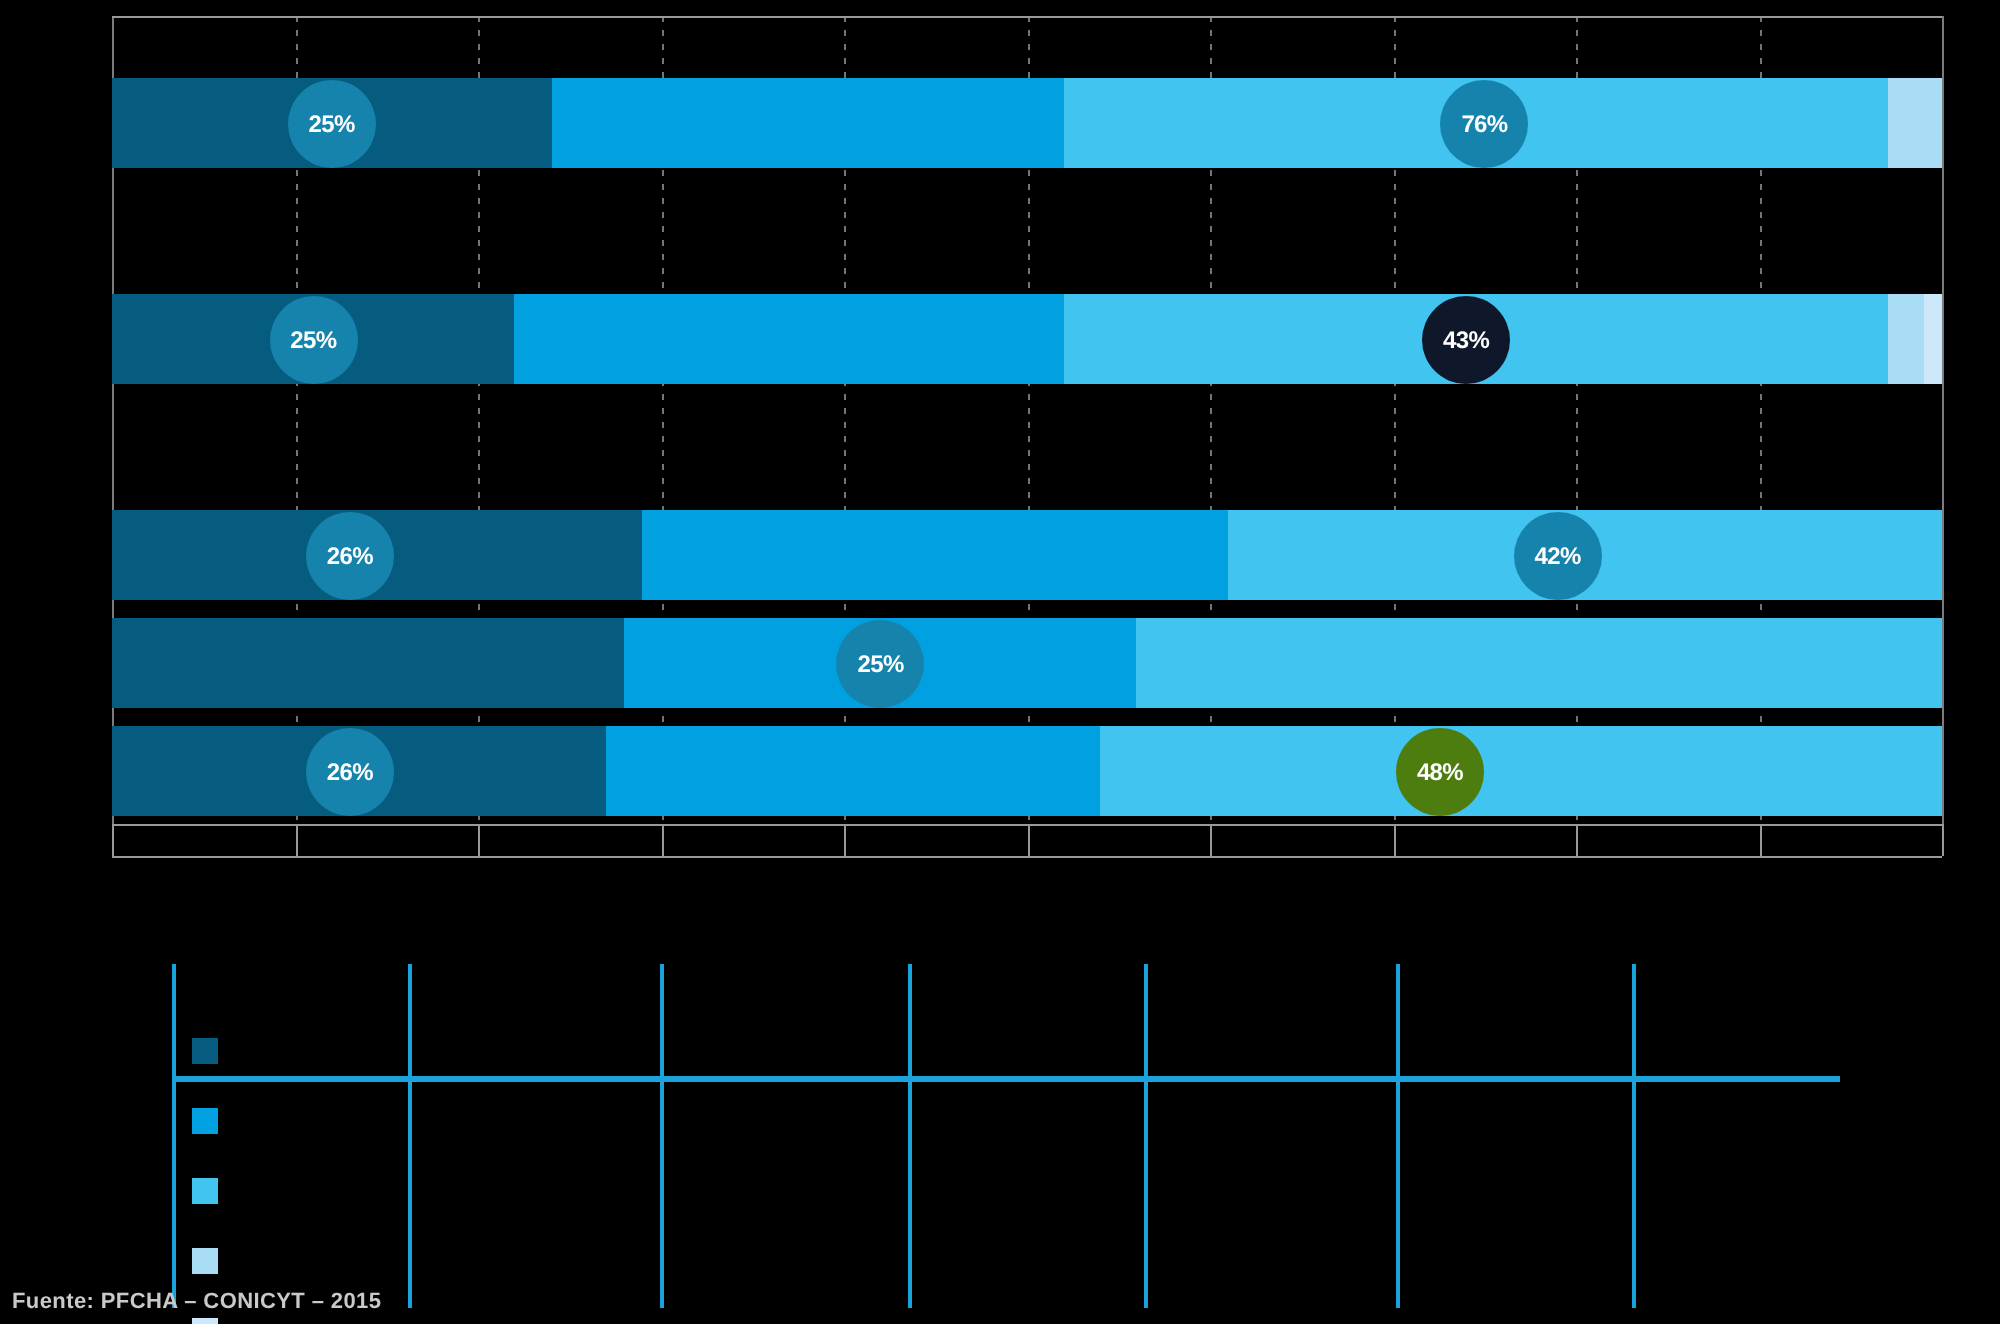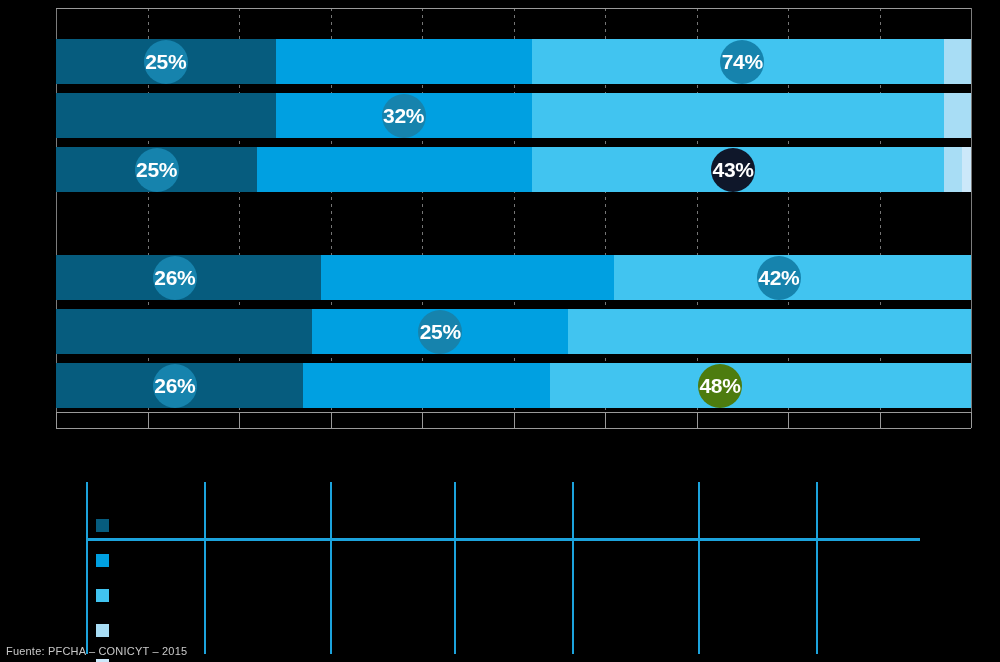--- a/index.html
+++ b/index.html
@@ -30,41 +30,41 @@
   .bar-row{position:absolute;left:0;height:45px;width:100%;}
   .seg{position:absolute;top:0;height:45px;}
   .seg.s1{background:#065C7E;}
   .seg.s2{background:#00A0E1;}
   .seg.s3{background:#41C4F0;}
   .seg.s4{background:#A8DDF5;}
   .seg.s5{background:#CCE8FA;}
 
   .bubble{position:absolute;top:50%;transform:translate(-50%,-50%);
     width:44px;height:44px;border-radius:50%;background:#1683AD;
-    color:#ffffff;font-size:21px;font-weight:bold;
+    color:#ffffff;font-size:12px;font-weight:bold;
     display:flex;align-items:center;justify-content:center;
     letter-spacing:-.3px;}
 
   .cat-label{position:absolute;right:100%;margin-right:8px;top:50%;
     transform:translateY(-50%);color:#000000;font-size:12px;
     white-space:nowrap;text-align:right;width:300px;}
 
   
   .lower{position:absolute;left:0;top:430px;width:1000px;height:210px;}
   .table-grid{position:absolute;left:86px;top:52px;width:834px;height:172px;}
   .tbl-hline{position:absolute;left:0;top:56px;width:834px;height:3px;background:#1CA3DC;}
   .tbl-vline{position:absolute;top:0;height:172px;width:2px;background:#1CA3DC;}
 
   .legend{position:absolute;left:96px;top:514px;width:420px;}
   .legend-item{position:relative;height:23px;margin-bottom:12px;display:flex;align-items:center;}
   .swatch{width:13px;height:13px;flex:none;margin-right:10px;}
   .legend-label{color:#000000;font-size:12px;white-space:nowrap;}
 
   .footer{position:absolute;left:6px;top:645px;color:#c9c9c9;
-    font-size:11px;font-weight:normal;letter-spacing:.2px;}
+    font-size:11px;font-weight:bold;letter-spacing:.2px;}
 
   .axis-tick-label{position:absolute;top:424px;transform:translateX(-50%);
     color:#000000;font-size:11px;}
 </style>
 </head>
 <body>
 
 <div class="chart-area">
   <div class="plot">
 
@@ -87,29 +87,21 @@
     <div class="axis-line axis-bottom"></div>
 
     <div class="bars">
         <div class="bar-row" style="top: 31px;">
           <div class="seg s1" style="left: 0px; width: 219.6px; background: rgb(6, 92, 126);"></div>
           <div class="seg s2" style="left: 219.6px; width: 256.2px; background: rgb(0, 160, 225);"></div>
           <div class="seg s3" style="left: 475.8px; width: 411.75px; background: rgb(65, 196, 240);"></div>
           <div class="seg s4" style="left: 887.55px; width: 27.45px; background: rgb(168, 221, 245);"></div>
           <div class="cat-label">Categoría 1</div>
           <div class="bubble" style="left: 109.8px; background: rgb(22, 131, 173); color: rgb(255, 255, 255);">25%</div>
-          <div class="bubble" style="left: 686.25px; background: rgb(22, 131, 173); color: rgb(255, 255, 255);">74%</div>
-        </div>
-        <div class="bar-row" style="top: 85px;">
-          <div class="seg s1" style="left: 0px; width: 219.6px; background: rgb(6, 92, 126);"></div>
-          <div class="seg s2" style="left: 219.6px; width: 256.2px; background: rgb(0, 160, 225);"></div>
-          <div class="seg s3" style="left: 475.8px; width: 411.75px; background: rgb(65, 196, 240);"></div>
-          <div class="seg s4" style="left: 887.55px; width: 27.45px; background: rgb(168, 221, 245);"></div>
-          <div class="cat-label">Categoría 2</div>
-          <div class="bubble" style="left: 347.7px; background: rgb(22, 131, 173); color: rgb(255, 255, 255);">32%</div>
+          <div class="bubble" style="left: 686.25px; background: rgb(22, 131, 173); color: rgb(255, 255, 255);">76%</div>
         </div>
         <div class="bar-row" style="top: 139px;">
           <div class="seg s1" style="left: 0px; width: 201.3px; background: rgb(6, 92, 126);"></div>
           <div class="seg s2" style="left: 201.3px; width: 274.5px; background: rgb(0, 160, 225);"></div>
           <div class="seg s3" style="left: 475.8px; width: 411.75px; background: rgb(65, 196, 240);"></div>
           <div class="seg s4" style="left: 887.55px; width: 18.3px; background: rgb(168, 221, 245);"></div>
           <div class="seg s5" style="left: 905.85px; width: 9.15px; background: rgb(204, 232, 250);"></div>
           <div class="cat-label">Categoría 3</div>
           <div class="bubble" style="left: 100.65px; background: rgb(22, 131, 173); color: rgb(255, 255, 255);">25%</div>
           <div class="bubble" style="left: 677.1px; background: #0f172a; color: rgb(255, 255, 255);">43%</div>

